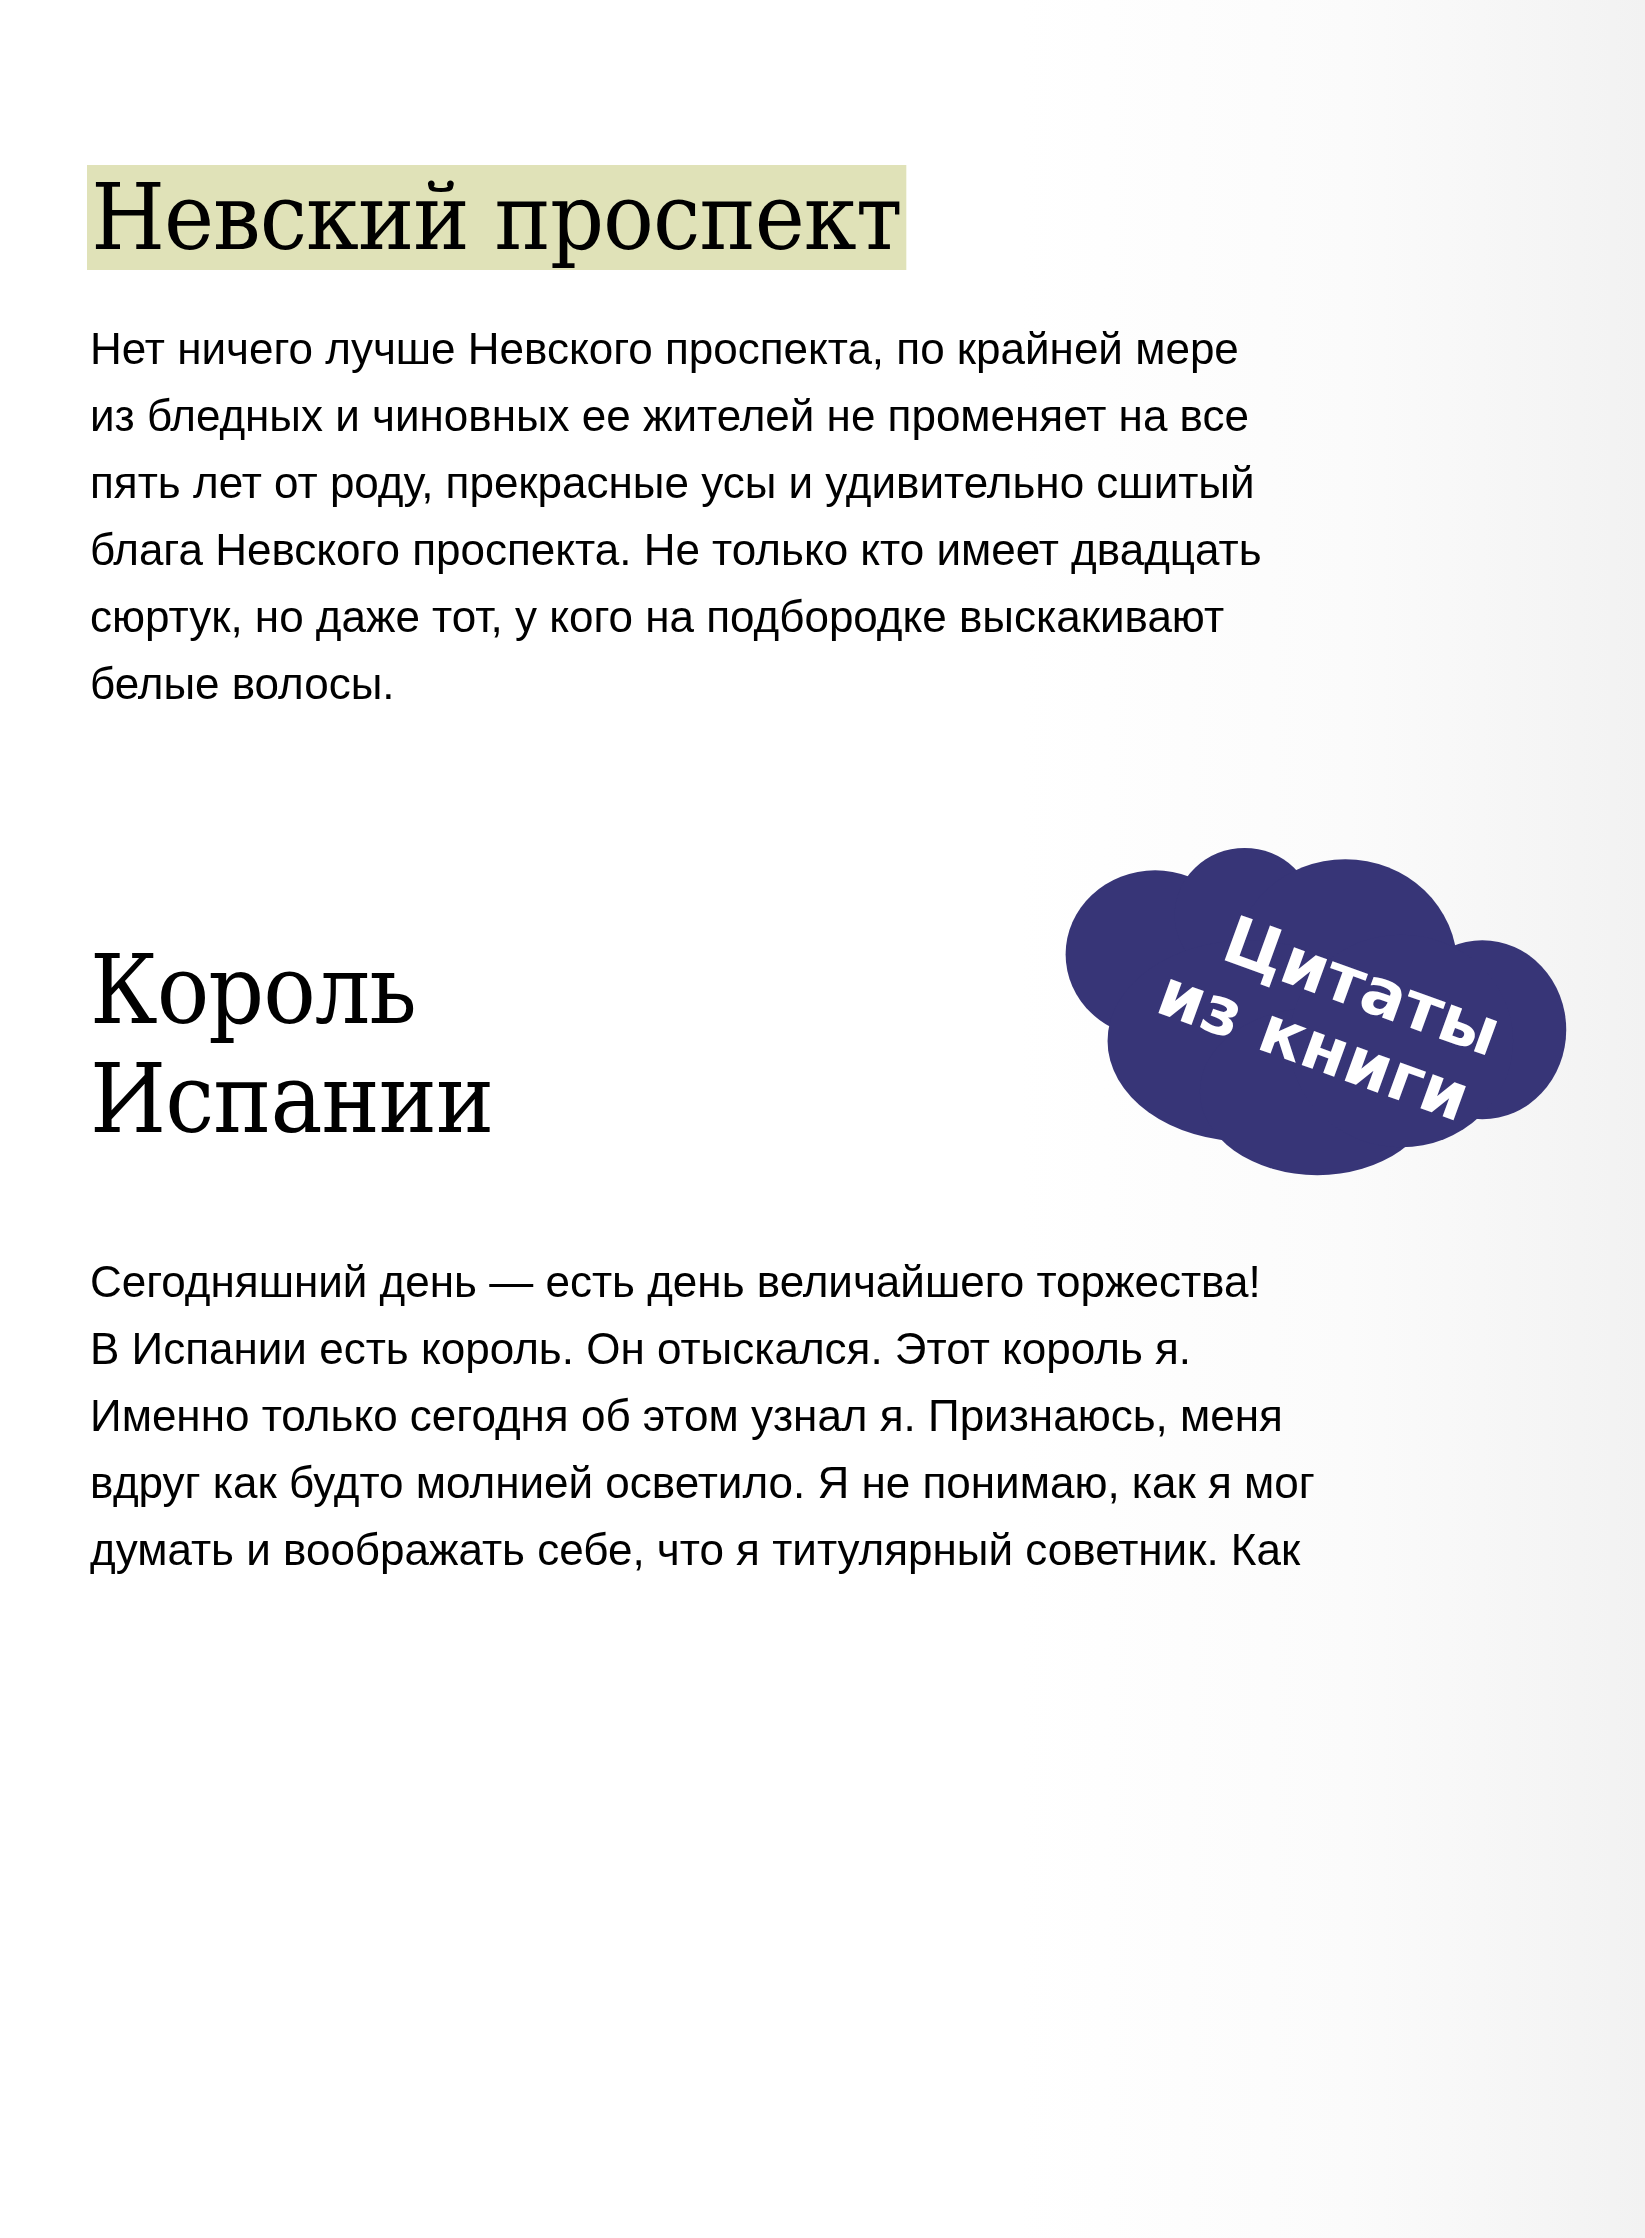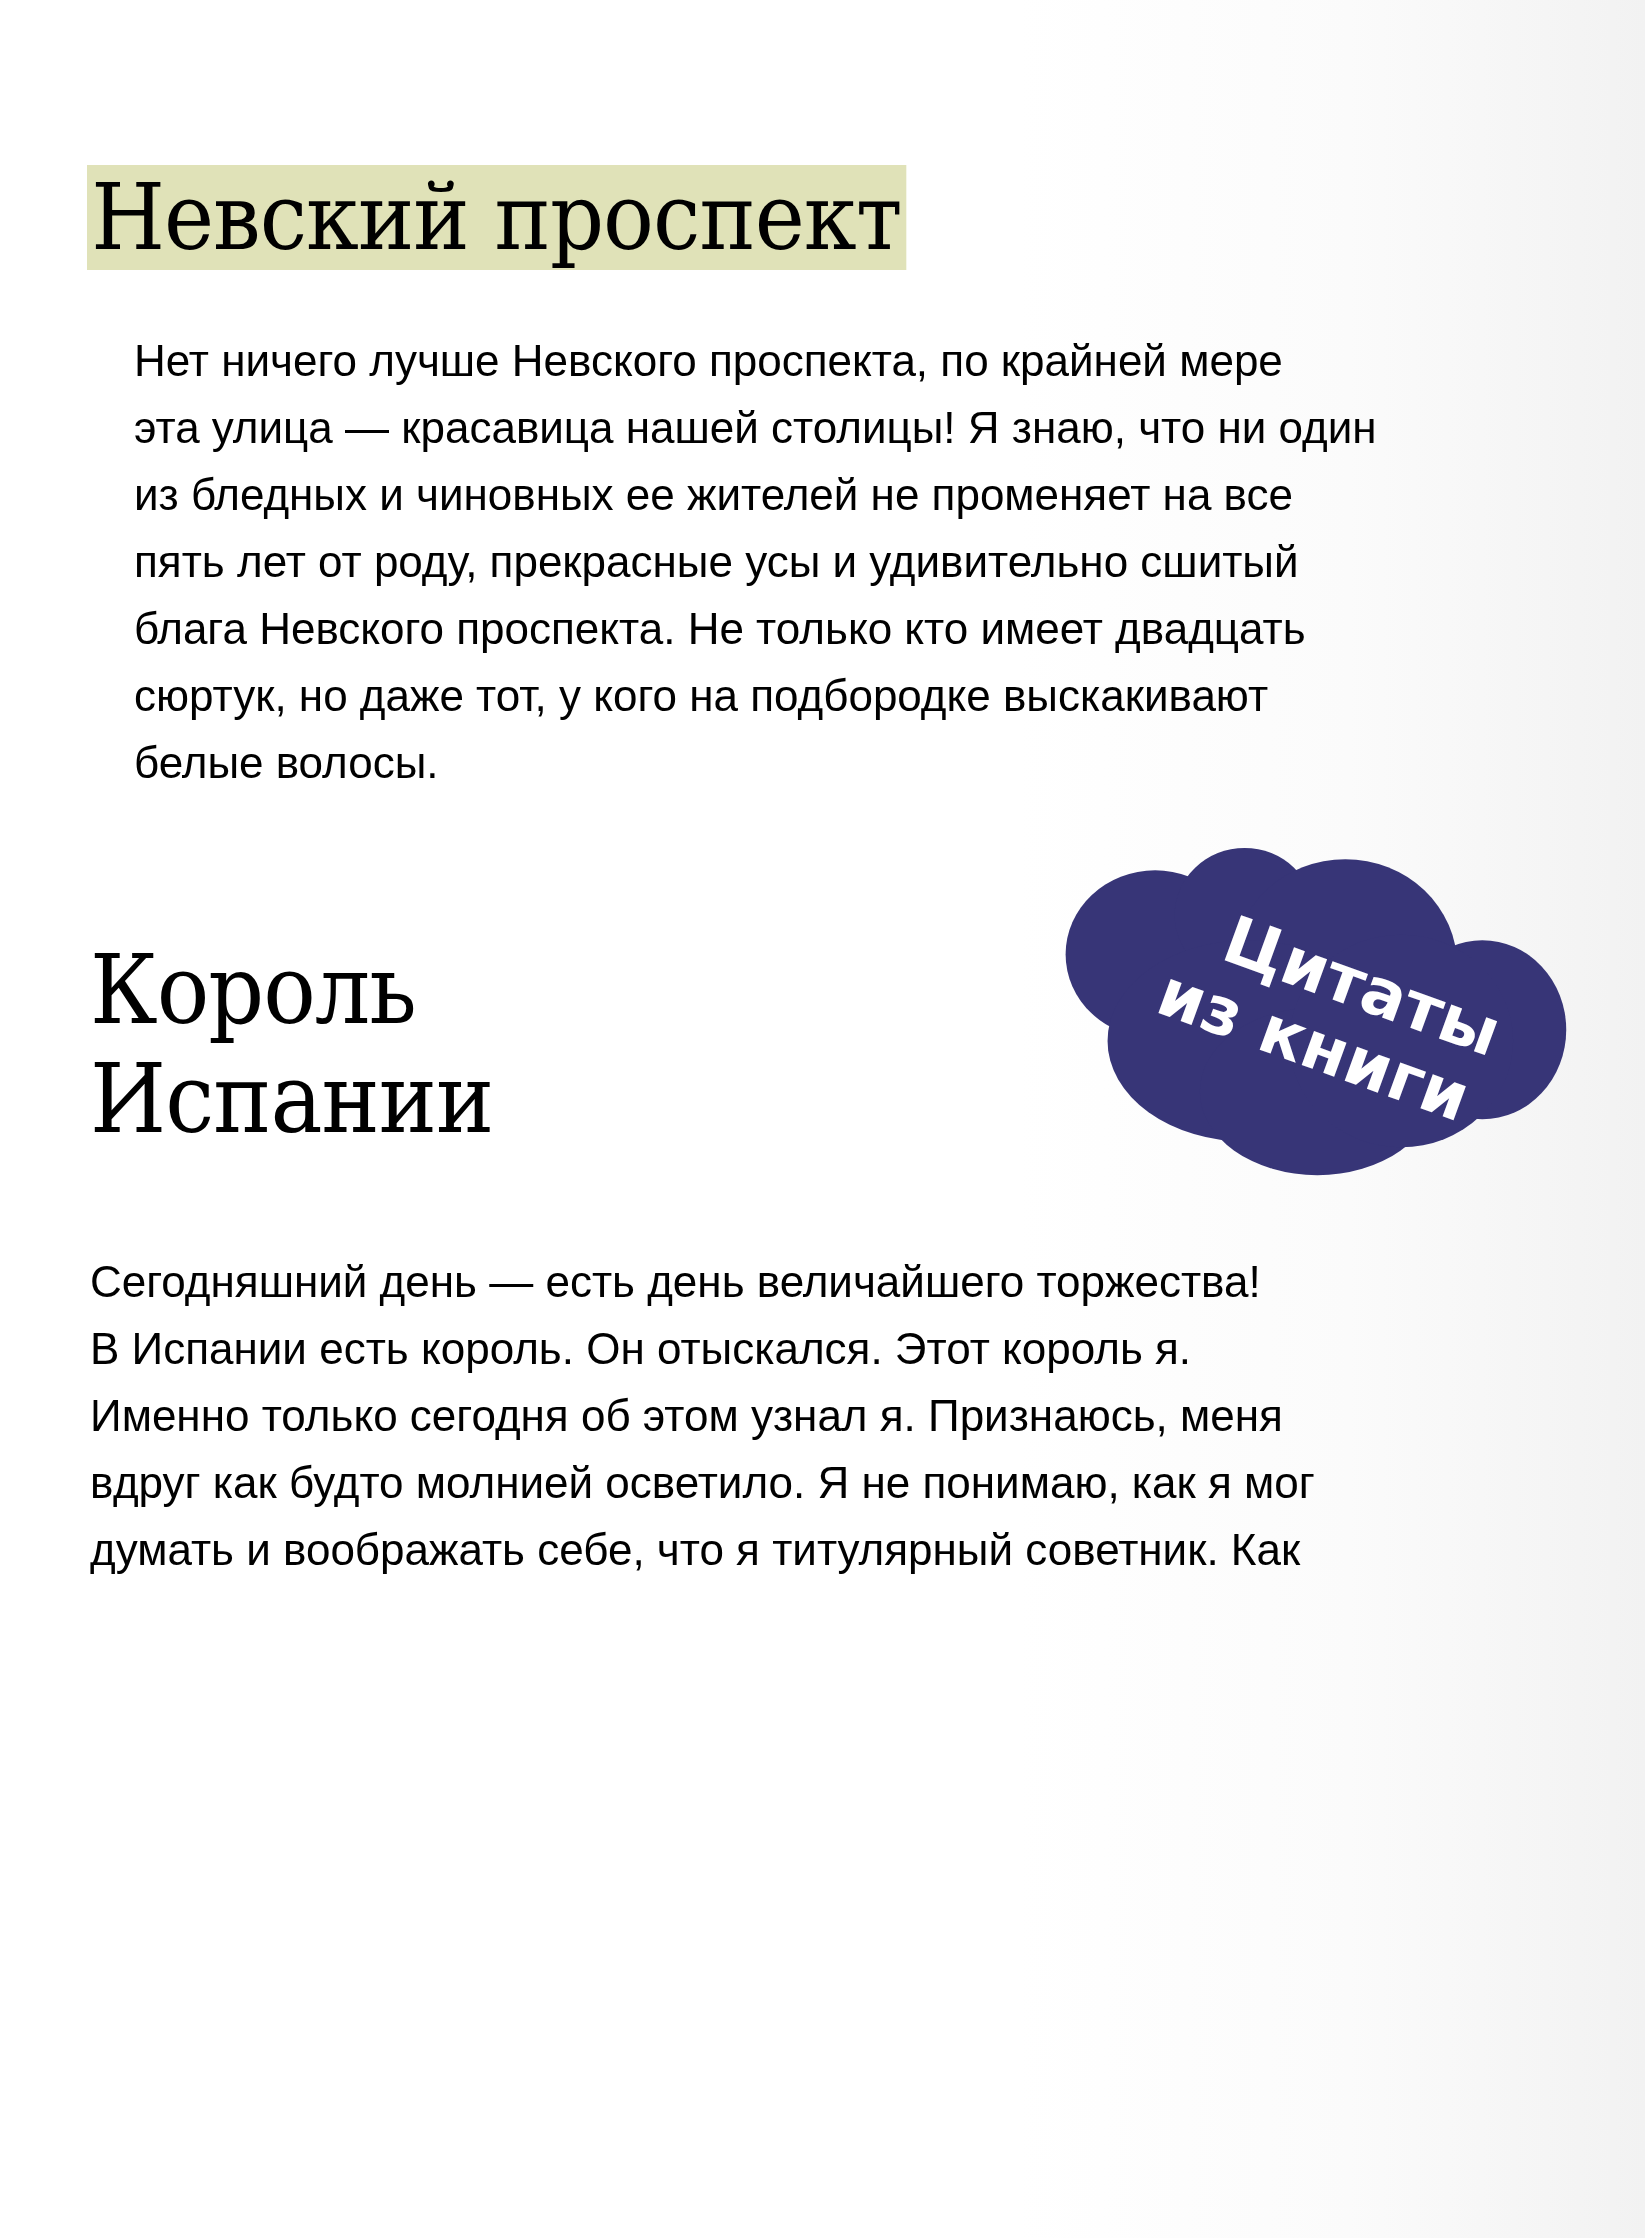--- a/index.html
+++ b/index.html
@@ -52,21 +52,21 @@
   .para {
     position: absolute;
     left: 90px;
     font-family: "Liberation Sans", "DejaVu Sans", sans-serif;
     font-size: 44px;
     line-height: 67px;
     color: #000;
     margin: 0;
   }
   .para span { display: block; white-space: nowrap; }
-  .para-1 { top: 327px; margin-left: 44px; }
+  .para-1 { top: 315px; }
   .para-2 { top: 1248px; }
 
   .badge {
     position: absolute;
     left: 1060px;
     top: 845px;
     width: 537px;
     height: 336px;
   }
   .badge svg { position: absolute; left: 0; top: 0; }
@@ -92,21 +92,20 @@
 </style>
 </head>
 <body>
 
 <div class="page">
 
   <h1 class="heading heading-1">Невский проспект</h1>
 
   <p class="para para-1">
     <span>Нет ничего лучше Невского проспекта, по крайней мере</span>
-    <span>эта улица — красавица нашей столицы! Я знаю, что ни один</span>
     <span>из бледных и чиновных ее жителей не променяет на все</span>
     <span>пять лет от роду, прекрасные усы и удивительно сшитый</span>
     <span>блага Невского проспекта. Не только кто имеет двадцать</span>
     <span>сюртук, но даже тот, у кого на подбородке выскакивают</span>
     <span>белые волосы.</span>
   </p>
 
   <h2 class="heading heading-2">
     <span>Король</span>
     <span>Испании</span>

